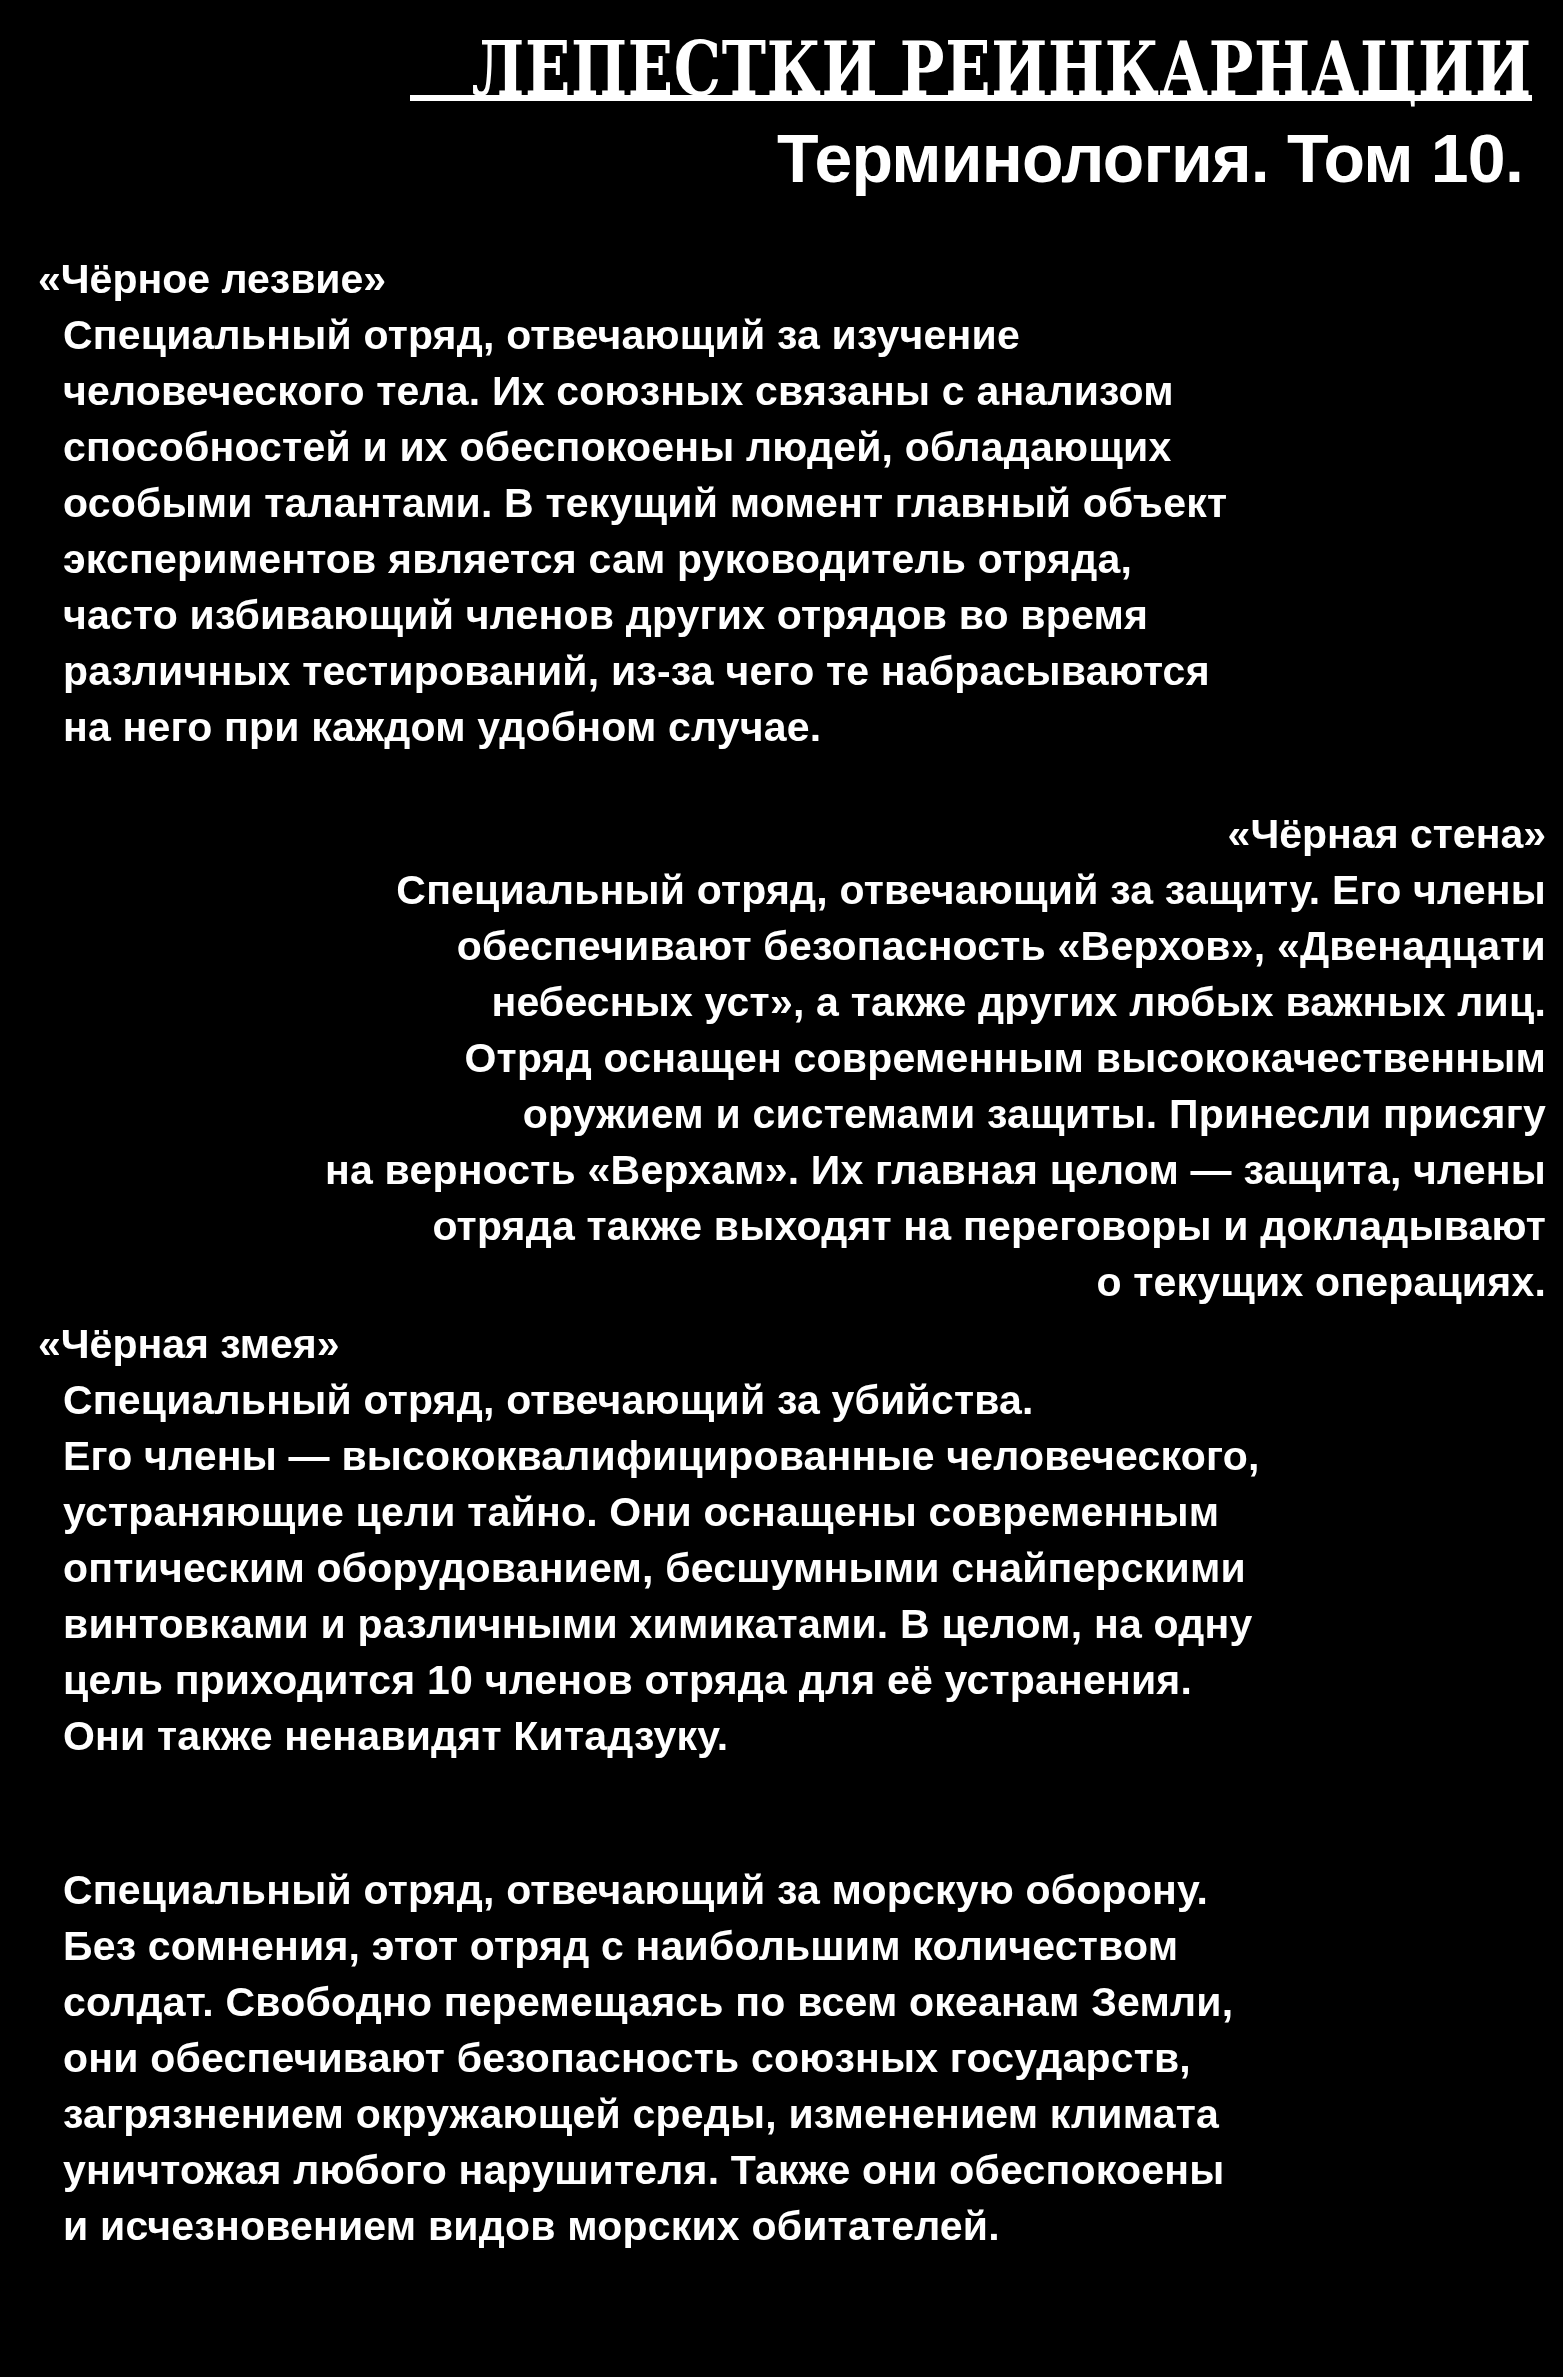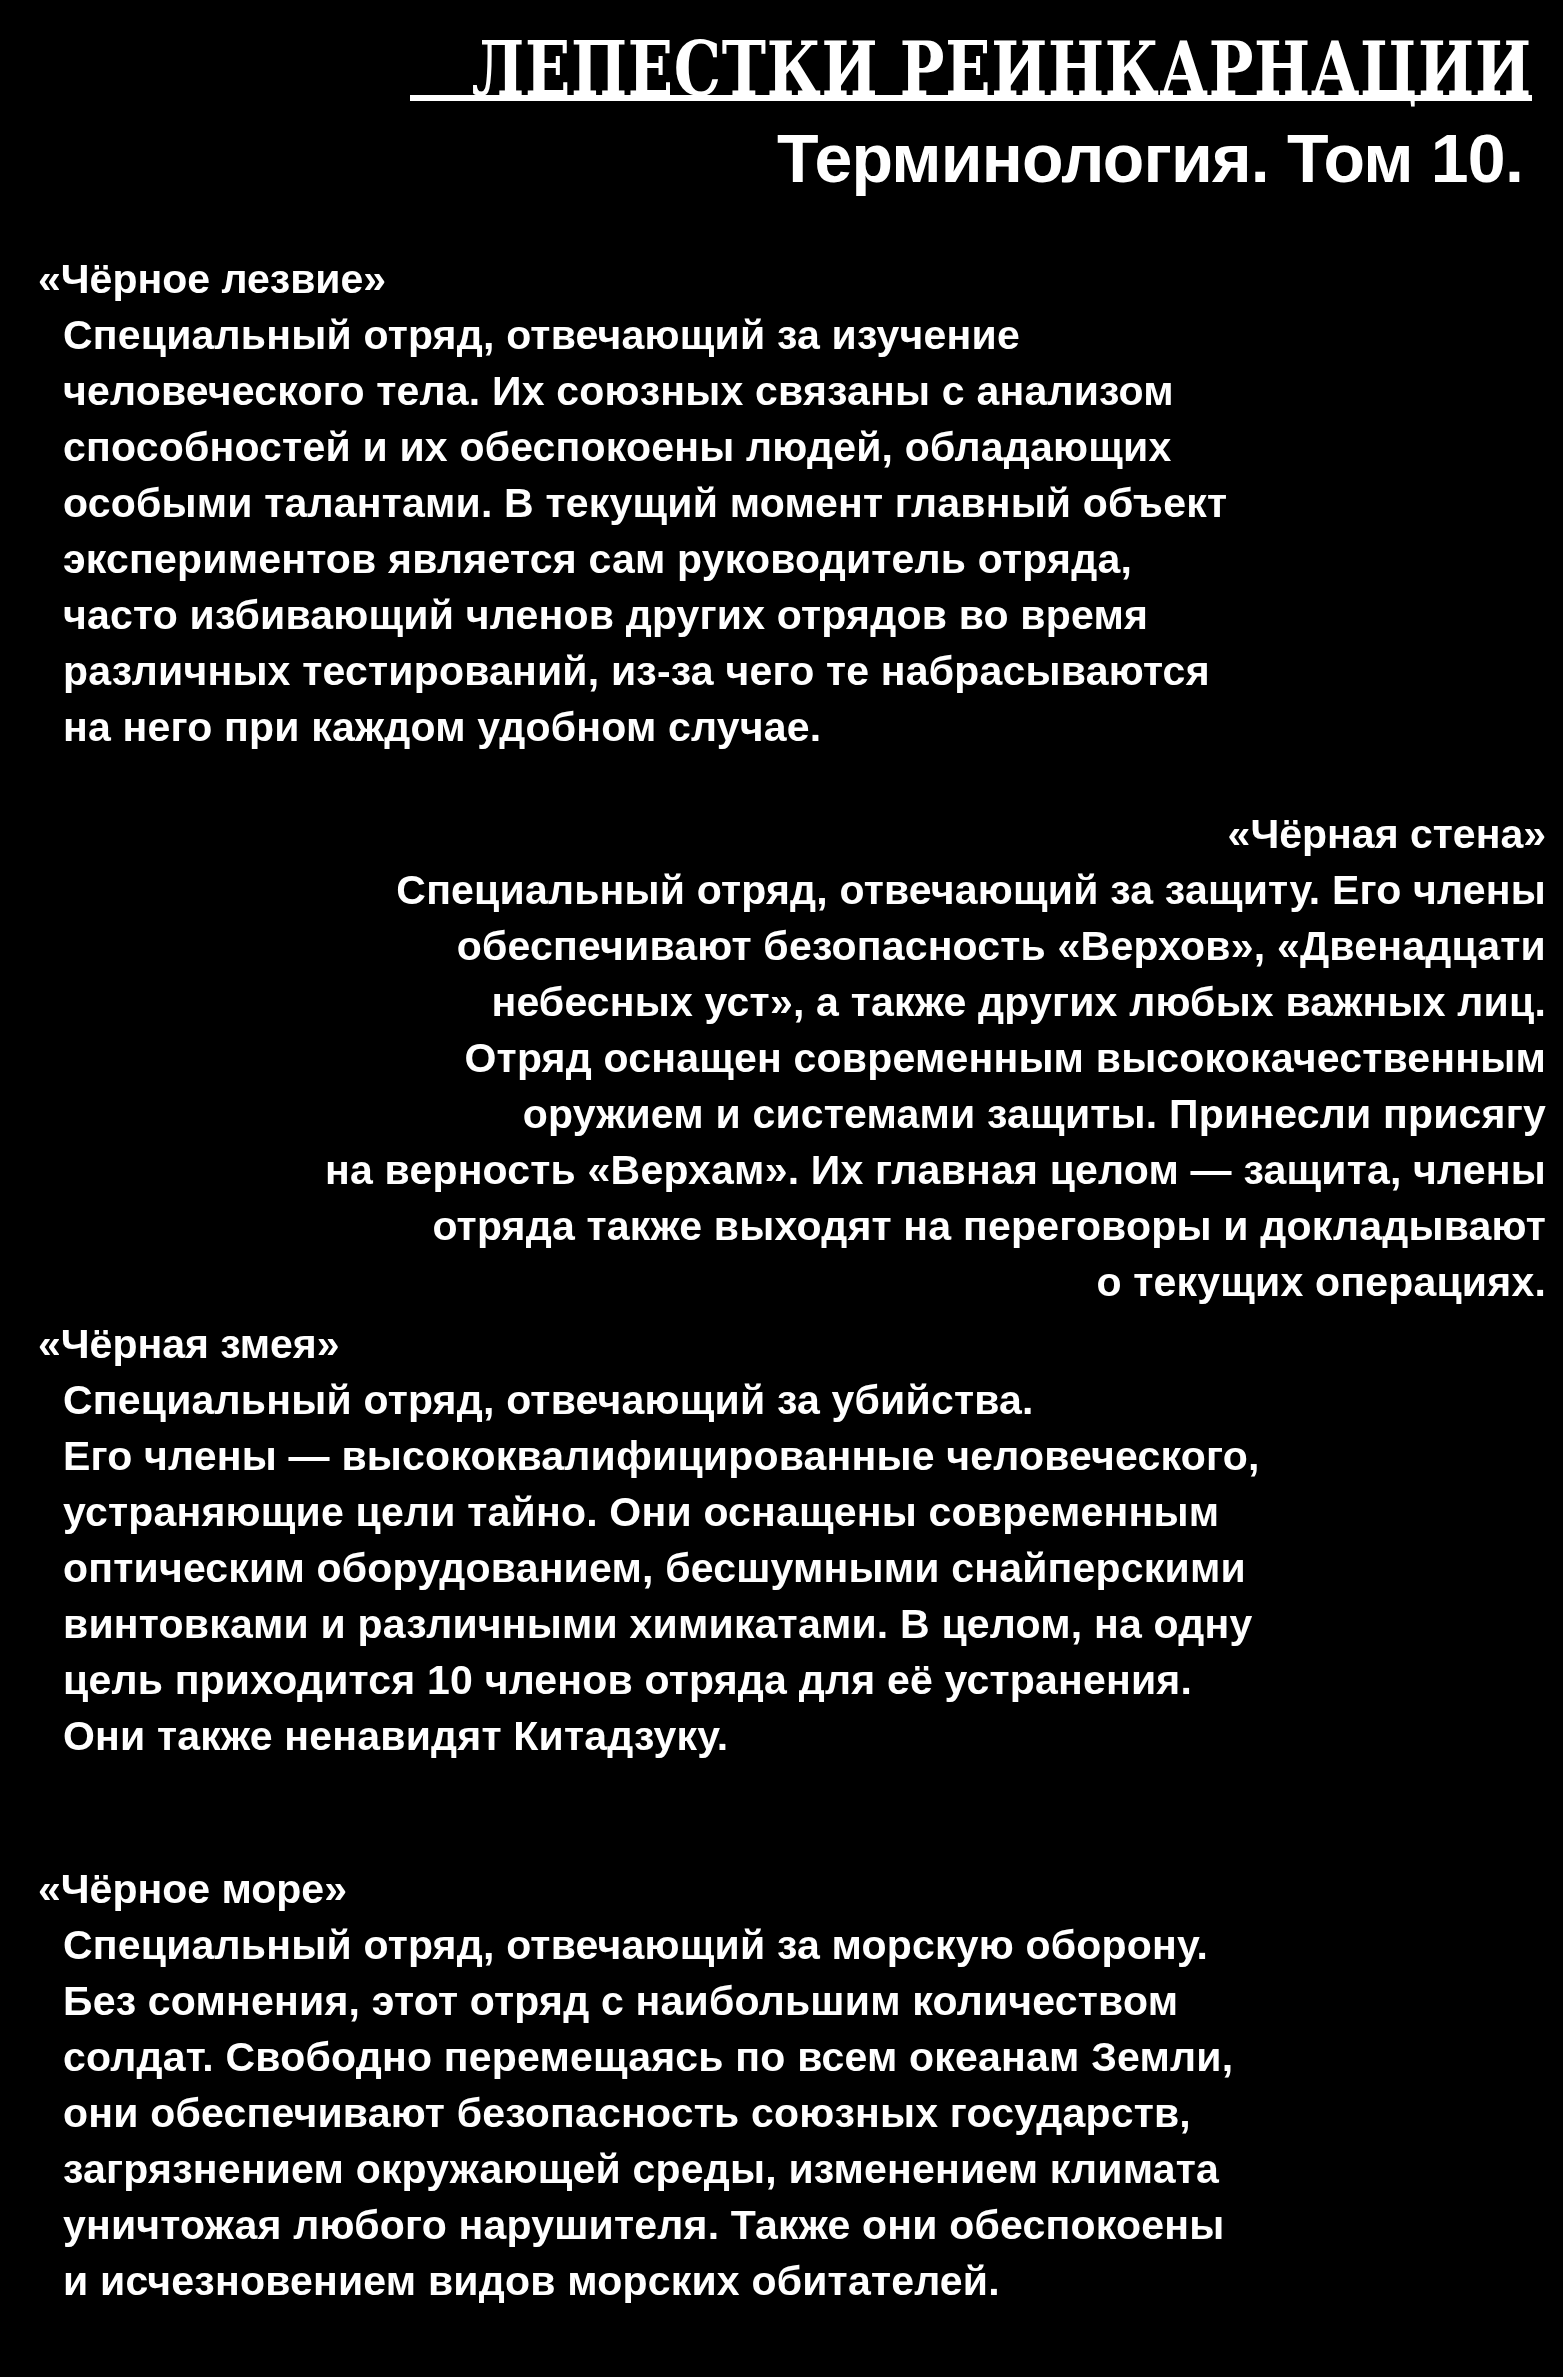--- a/index.html
+++ b/index.html
@@ -122,21 +122,20 @@
     <div class="def-line">Его члены — высококвалифицированные человеческого,</div>
     <div class="def-line">устраняющие цели тайно. Они оснащены современным</div>
     <div class="def-line">оптическим оборудованием, бесшумными снайперскими</div>
     <div class="def-line">винтовками и различными химикатами. В целом, на одну</div>
     <div class="def-line">цель приходится 10 членов отряда для её устранения.</div>
     <div class="def-line">Они также ненавидят Китадзуку.</div>
   </div>
 </section>
 
 <section class="entry" style="top:1862px;">
-  <div class="term">«Чёрное море»</div>
   <div class="definition">
     <div class="def-line">Специальный отряд, отвечающий за морскую оборону.</div>
     <div class="def-line">Без сомнения, этот отряд с наибольшим количеством</div>
     <div class="def-line">солдат. Свободно перемещаясь по всем океанам Земли,</div>
     <div class="def-line">они обеспечивают безопасность союзных государств,</div>
     <div class="def-line">загрязнением окружающей среды, изменением климата</div>
     <div class="def-line">уничтожая любого нарушителя. Также они обеспокоены</div>
     <div class="def-line">и исчезновением видов морских обитателей.</div>
   </div>
 </section>

